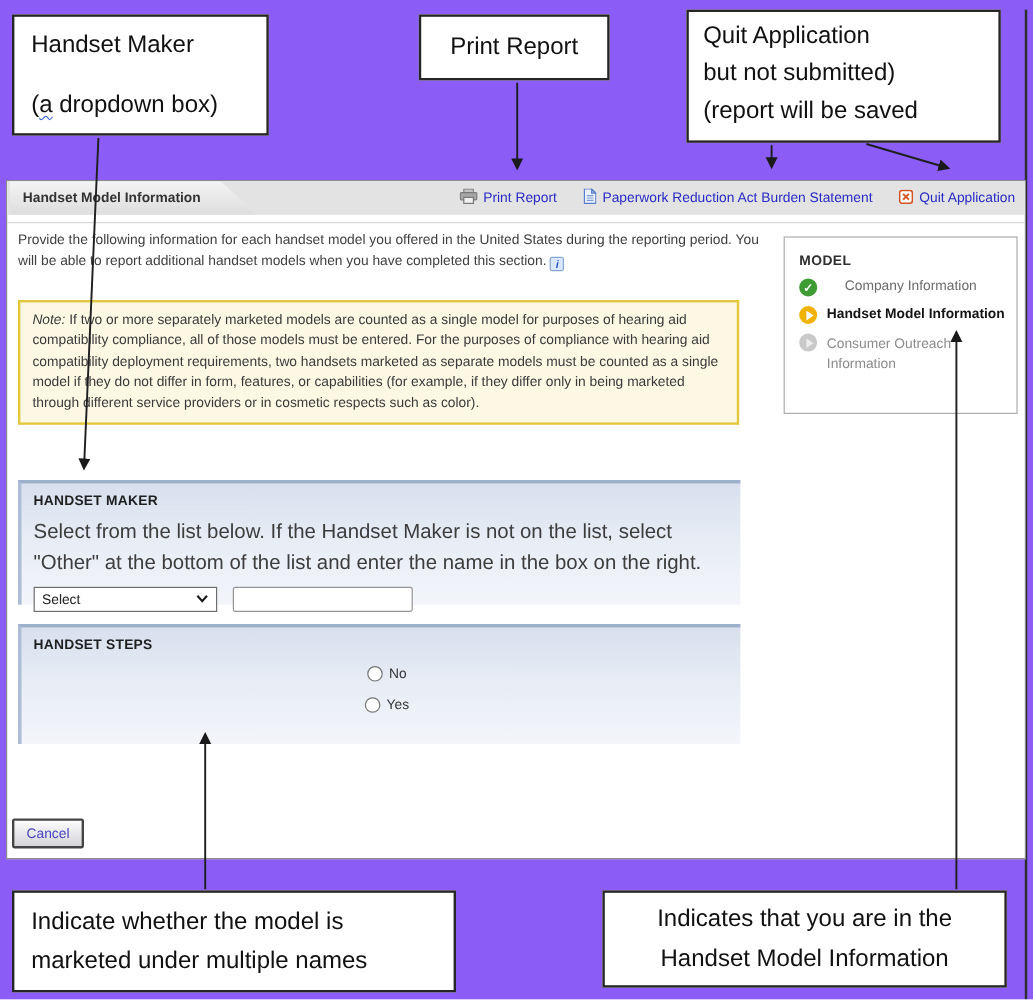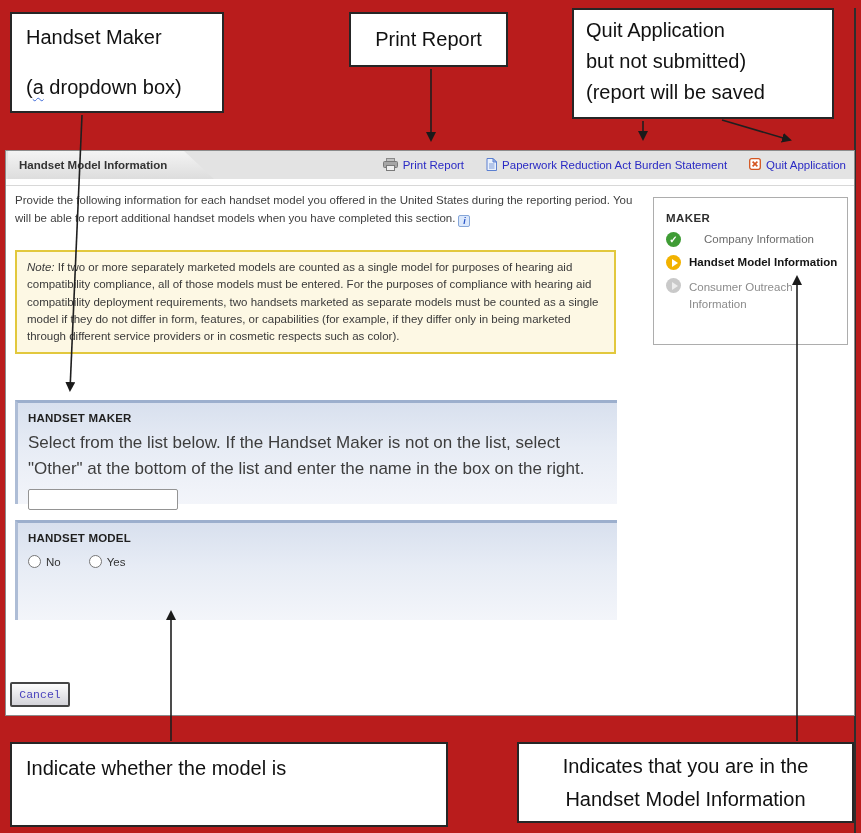--- a/index.html
+++ b/index.html
@@ -1,28 +1,28 @@
 <!DOCTYPE html>
 <html><head>
 <meta charset="utf-8">
 <style>
   * { margin:0; padding:0; box-sizing:border-box; }
   body { background:#fff; font-family:"Liberation Sans", sans-serif; }
-  #canvas { position:relative; width:861px; height:833px; background:#b91c1c; overflow:hidden; }
+  #canvas { position:relative; width:861px; height:833px; background:#8b5cf6; overflow:hidden; }
 
   
   .callout { position:absolute; border:2px solid #262626; background:#fff; color:#111;
              font-size:20px; line-height:1.55; z-index:40; }
   .co-a { left:10px; top:12px; width:214px; height:101px; padding:8px 14px;
           display:flex; flex-direction:column; justify-content:space-between; }
   .co-b { left:349px; top:12px; width:159px; height:55px; display:flex;
           align-items:center; justify-content:center; border-width:2px; }
   .co-c { left:572px; top:8px; width:262px; height:111px; padding:5px 12px; }
-  .co-d { left:10px; top:742px; width:438px; height:85px; padding:8px 14px; line-height:1.65; }
-  .co-e { left:517px; top:742px; width:337px; height:81px; padding:6px 8px; text-align:center; line-height:1.65; }
+  .co-d { left:10px; top:742px; width:370px; height:85px; padding:8px 14px; line-height:1.65; }
+  .co-e { left:502px; top:742px; width:337px; height:81px; padding:6px 8px; text-align:center; line-height:1.65; }
   .squiggle { text-decoration:underline; text-decoration-style:wavy; text-decoration-color:#3f6bd8;
               text-decoration-thickness:1px; text-underline-offset:3px; }
 
   
   .page-edge { position:absolute; left:854px; top:8px; width:2px; height:825px; background:#2e2e2e; z-index:5; }
 
   
   .panel { position:absolute; left:5px; top:150px; width:850px; height:566px;
            background:#fff; border:1px solid #8c8c8c; z-index:10; }
 
@@ -68,29 +68,29 @@
   .sec-maker { top:249px; height:104px; }
   .sec-model { top:369px; height:100px; }
   .sec-title { padding:9px 0 0 10px; font-size:11.5px; font-weight:bold; color:#1f1f1f; letter-spacing:.2px; }
   .sec-text  { margin:6px 0 0 10px; width:583px; font-size:17px; line-height:1.5; color:#3d3d3d; }
   .controls-row { display:flex; gap:13px; margin:8px 0 0 10px; }
   .select-box { width:153px; height:21px; background:#fff; border:1px solid #6e6e6e;
                 display:flex; align-items:center; justify-content:space-between;
                 padding:0 6px; font-size:11.5px; color:#222; cursor:pointer; }
   .text-input { width:150px; height:21px; border:1px solid #949494; border-radius:2px;
                 font-size:11.5px; padding:0 4px; font-family:"Liberation Sans", sans-serif; }
-  .radio-row { display:flex; align-items:center; gap:28px; margin:11px 0 0 10px; font-size:11.5px; color:#333; }
+  .radio-row { display:flex; align-items:center; gap:13px; margin:11px 0 0 10px; font-size:11.5px; color:#333;flex-direction:column; }
   .radio-opt { display:flex; align-items:center; gap:5px; }
   .radio-circle { width:13px; height:13px; border:1px solid #767676; border-radius:50%; background:#fff; cursor:pointer; }
 
   .cancel-btn { position:absolute; left:4px; top:531px; width:60px; height:25px;
                 border:2px solid #454545; border-radius:2px;
                 background:linear-gradient(180deg,#fcfcfc,#d4d4da);
                 color:#4a43bd; font-size:11.5px; display:flex; align-items:center; justify-content:center;
-                cursor:pointer;font-family:Liberation Mono, monospace; }
+                cursor:pointer; }
 
   .overlay { position:absolute; left:0; top:0; z-index:50; pointer-events:none; }
   .overlay line { stroke:#1f1f1f; stroke-width:1.6; }
 </style>
 </head>
 <body>
 
 <div id="canvas">
 
   <div class="page-edge"></div>
@@ -105,20 +105,21 @@
   </div>
 
   <div class="callout co-c">
     <div>Quit Application</div>
     <div>but not submitted)</div>
     <div>(report will be saved</div>
   </div>
 
   <div class="callout co-d">
     <div>Indicate whether the model is</div>
+    <div>marketed under multiple names</div>
   </div>
 
   <div class="callout co-e">
     <div>Indicates that you are in the</div>
     <div>Handset Model Information</div>
   </div>
 
   <div class="panel">
 
     <div class="header-bar">
@@ -151,21 +152,21 @@
         </div>
       </div>
     </div>
     <div class="hairline"></div>
 
     <div class="intro"><span>Provide the following information for each handset model you offered in the United States during the reporting period. You will be able to report additional handset models when you have completed this section.</span><span class="info-icon">i</span></div>
 
     <div class="note-box"><span class="note-label">Note:</span><span> If two or more separately marketed models are counted as a single model for purposes of hearing aid compatibility compliance, all of those models must be entered.  For the purposes of compliance with hearing aid compatibility deployment requirements, two handsets marketed as separate models must be counted as a single model if they do not differ in form, features, or capabilities (for example, if they differ only in being marketed through different service providers or in cosmetic respects such as color).</span></div>
 
     <div class="steps-panel">
-      <div class="steps-title">MAKER</div>
+      <div class="steps-title">MODEL</div>
       <div class="step-row">
         <span class="step-icon complete">✓</span>
         <span class="step-label-done">Company Information</span>
       </div>
       <div class="step-row">
         <span class="step-icon current">
             <span class="tri"></span>
           </span>
         <span class="step-label-current">Handset Model Information</span>
       </div>
@@ -174,26 +175,32 @@
             <span class="tri"></span>
           </span>
         <span class="step-label-pending">Consumer Outreach Information</span>
       </div>
     </div>
 
     <div class="form-section sec-maker">
       <div class="sec-title">HANDSET MAKER</div>
       <div class="sec-text">Select from the list below. If the Handset Maker is not on the list, select "Other" at the bottom of the list and enter the name in the box on the right.</div>
       <div class="controls-row">
+        <div class="select-box">
+          <span>Select</span>
+          <span><svg width="11" height="8" viewBox="0 0 11 8">
+                <path d="M1.5 1.5 L5.5 6 L9.5 1.5" fill="none" stroke="#1a1a1a" stroke-width="1.8"></path>
+              </svg></span>
+        </div>
         <input class="text-input" type="text" value="" style="">
       </div>
     </div>
 
     <div class="form-section sec-model">
-      <div class="sec-title">HANDSET MODEL</div>
+      <div class="sec-title">HANDSET STEPS</div>
       <div class="radio-row">
         <span class="radio-opt">
           <span class="radio-circle"></span>
           <span>No</span>
         </span>
         <span class="radio-opt">
           <span class="radio-circle"></span>
           <span>Yes</span>
         </span>
       </div>

